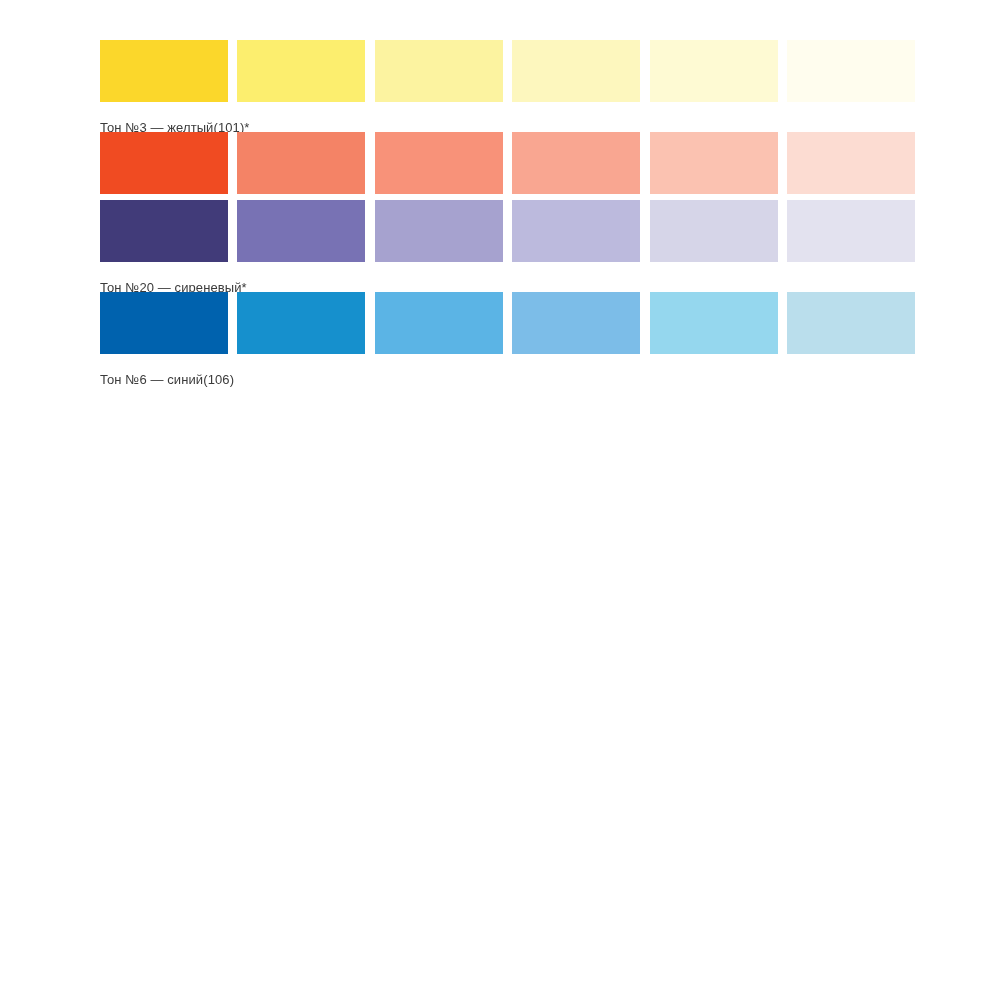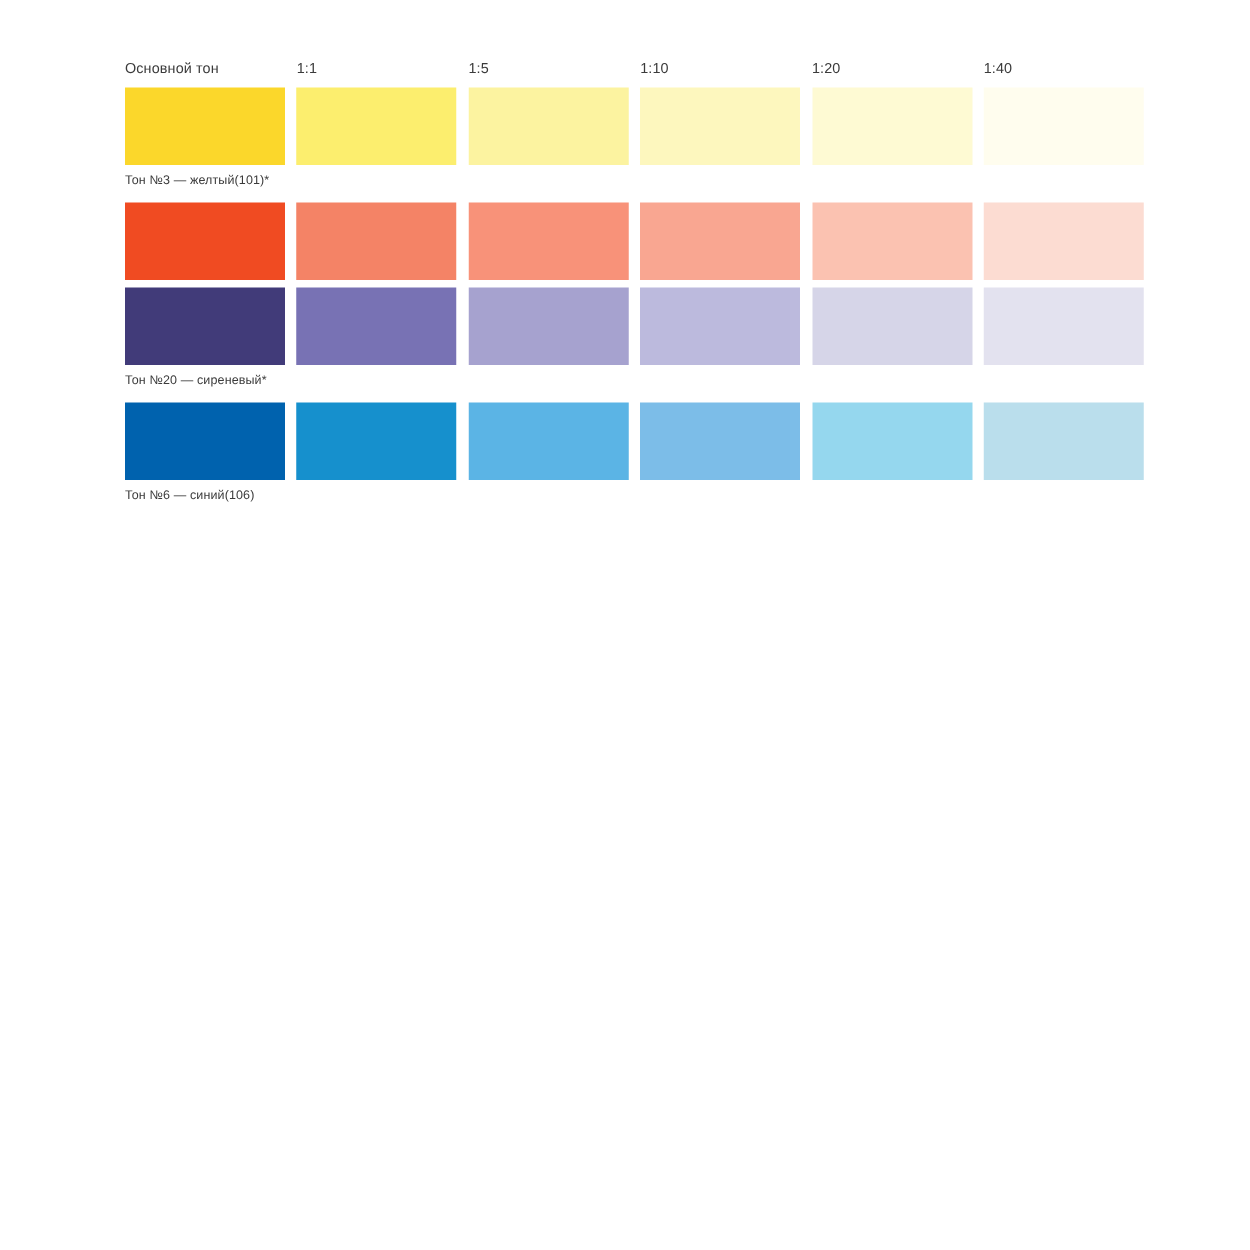--- a/index.html
+++ b/index.html
@@ -44,42 +44,34 @@
     display: grid;
     grid-template-columns: repeat(6, 128px);
     column-gap: 9.4px;
     height: 62px;
   }
   .swatch {
     width: 128px;
     height: 62px;
   }
   .tone-caption {
-    font-size: 10px;
+    font-size: 13px;
     color: #3b3b3b;
     letter-spacing: 0.1px;
     white-space: nowrap;
-    padding-top: 7px;
+    padding-top: 18px;
     height: 23px;
     box-sizing: border-box;
   }
 </style>
 </head>
 <body>
 
 <div id="palette-sheet">
 
-  <div class="ratio-header">
-    <span class="ratio-label">Основной тон</span>
-    <span class="ratio-label">1:1</span>
-    <span class="ratio-label">1:5</span>
-    <span class="ratio-label">1:10</span>
-    <span class="ratio-label">1:20</span>
-    <span class="ratio-label">1:40</span>
-  </div>
 
   <div id="tone-rows">
       <div class="tone-row">
         <div class="swatch-strip">
           <div class="swatch" style="background: rgb(251, 215, 43);"></div>
           <div class="swatch" style="background: rgb(252, 238, 110);"></div>
           <div class="swatch" style="background: rgb(252, 243, 160);"></div>
           <div class="swatch" style="background: rgb(253, 247, 190);"></div>
           <div class="swatch" style="background: rgb(254, 250, 211);"></div>
           <div class="swatch" style="background: rgb(255, 253, 238);"></div>

